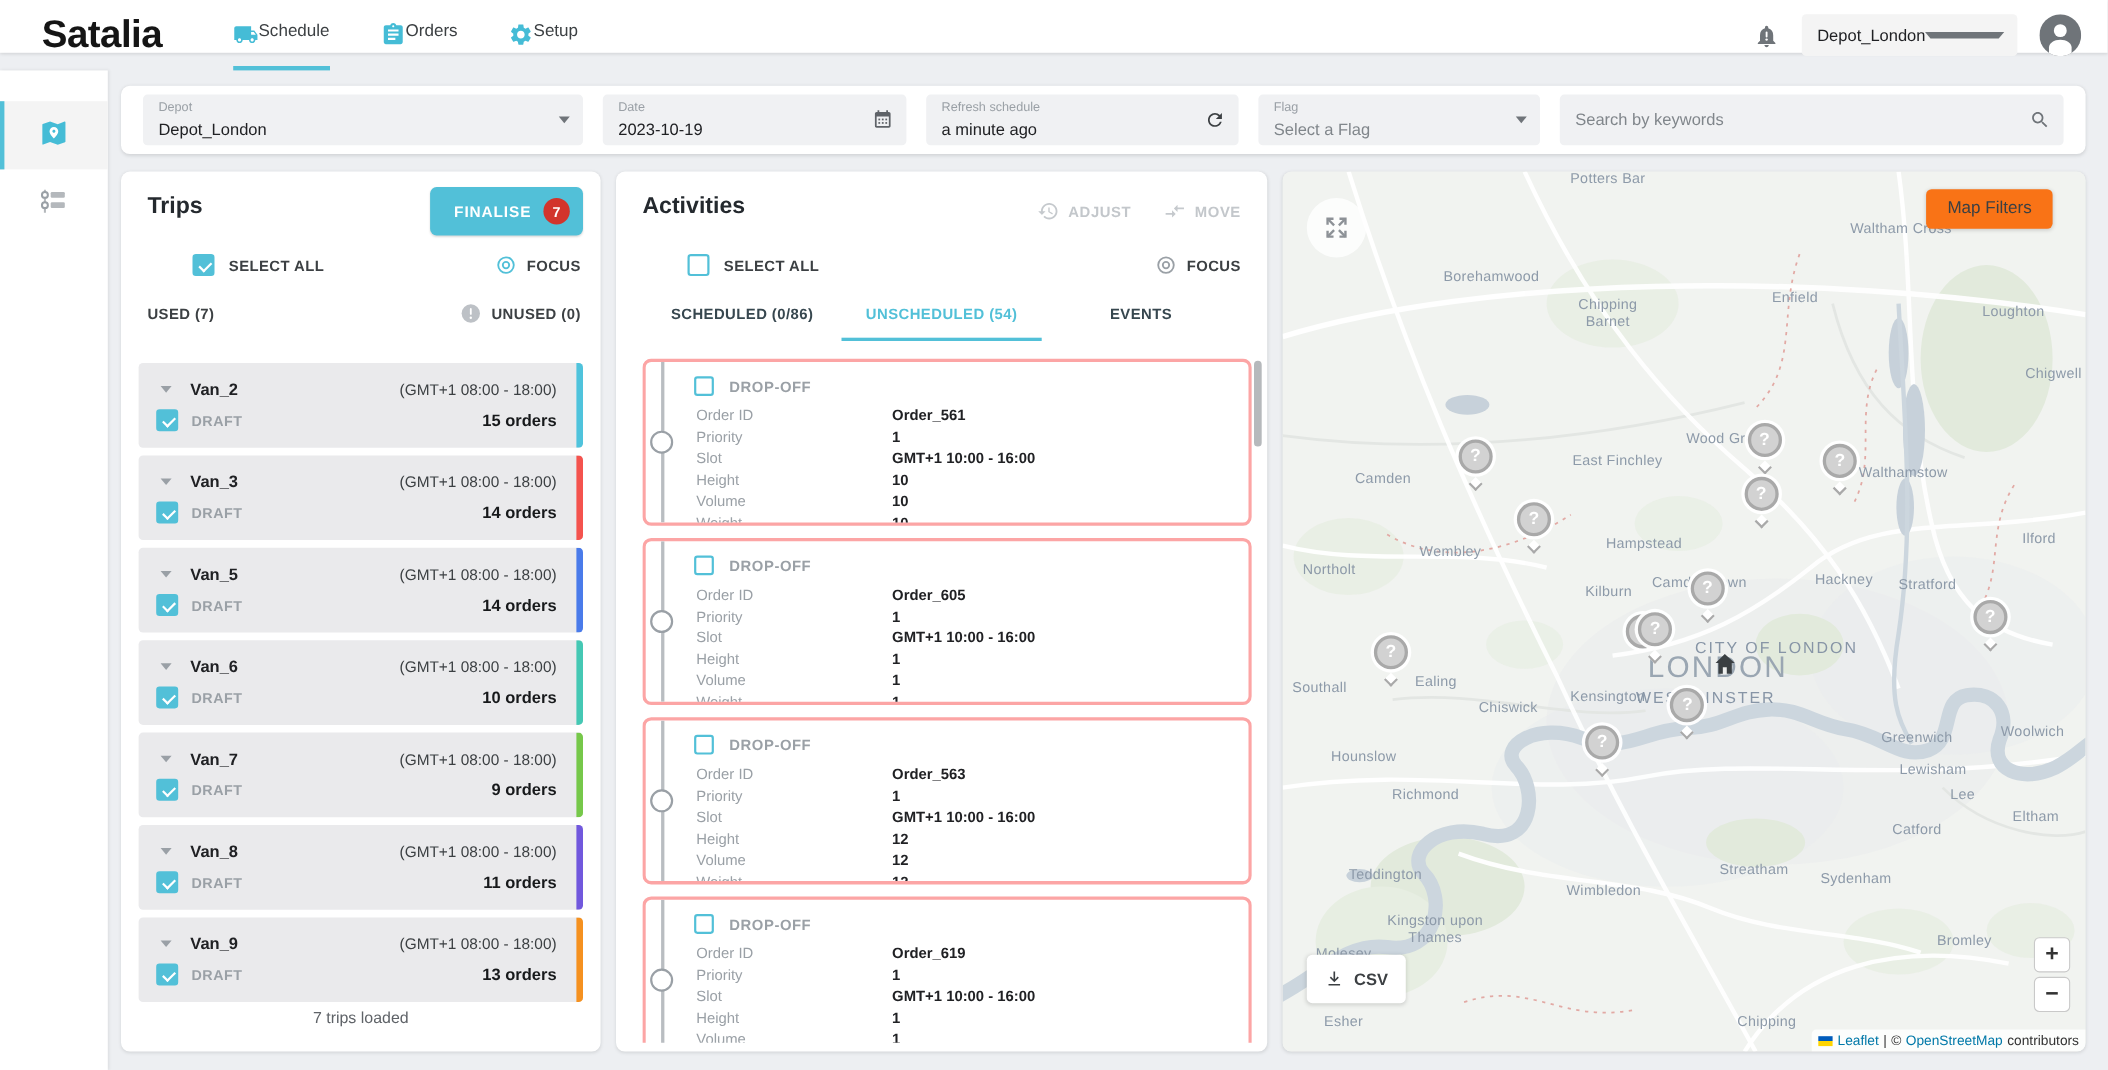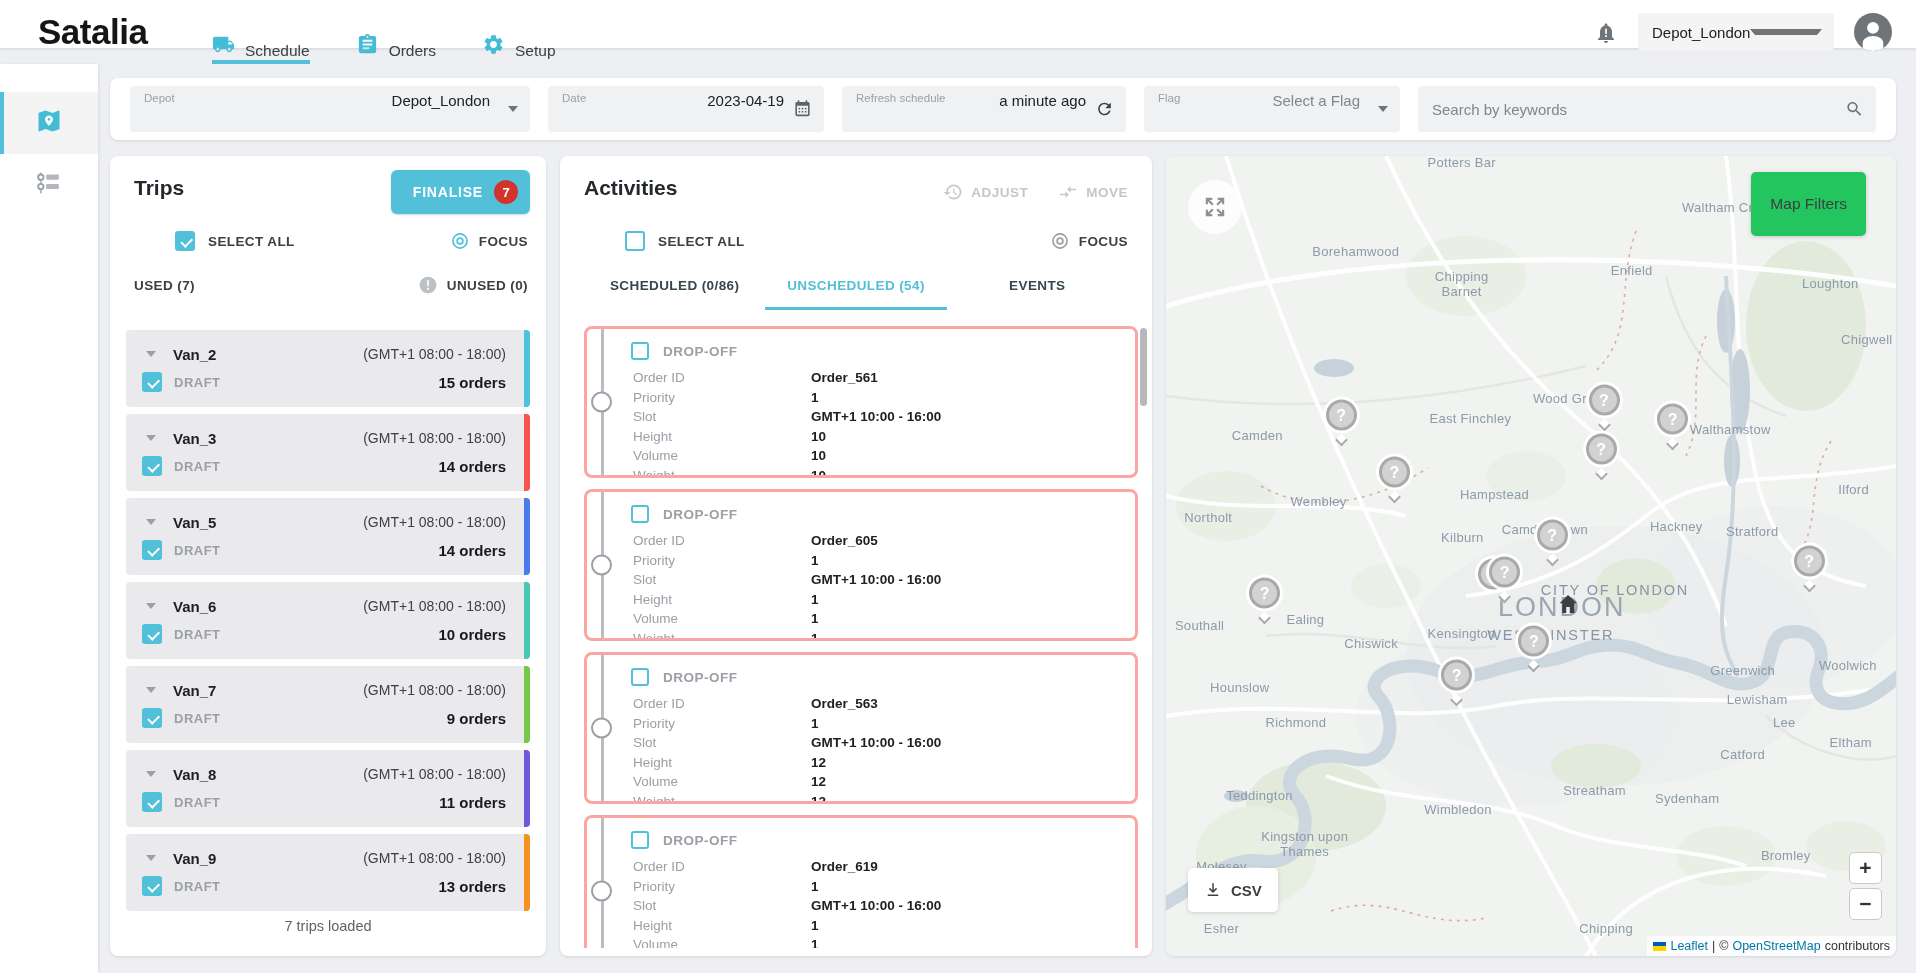--- a/index.html
+++ b/index.html
@@ -5,22 +5,22 @@
   * { margin:0; padding:0; box-sizing:border-box; }
   html,body { width:1916px; height:973px; overflow:hidden;
     font-family:"Liberation Sans", sans-serif; background:#edeff2; }
 
   
   .header { position:absolute; left:0; top:0; width:1916px; height:48px; background:#fff;
     box-shadow:0 1px 3px rgba(0,0,0,.12); z-index:50; }
   .logo { position:absolute; left:38px; top:12px; font-size:35px; font-weight:700;
     letter-spacing:-.5px; color:#151515; }
   .nav { position:absolute; left:212px; top:0; height:64px; display:flex; gap:46px; }
-  .nav-item { display:flex; align-items:flex-end; gap:10px; height:100%; cursor:pointer;
-    border-bottom:4px solid transparent; padding-top:8px; }
+  .nav-item { display:flex; align-items:flex-start; height:100%; cursor:pointer;
+    border-bottom:4px solid transparent; padding-top:20px; }
   .nav-item.active { border-bottom-color:var(--accent); }
   .nav-item svg { width:23px; height:23px; }
   .nav-label { font-size:15.5px; color:#3c4043; font-weight:500; }
   .header-right { position:absolute; right:24px; top:0; height:64px; display:flex; align-items:center; gap:20px; }
   .bell { width:24px; height:24px; cursor:pointer; }
   .depot-select { width:196px; height:38px; background:#f4f4f4; border-radius:4px; display:flex;
     align-items:center; padding:0 12px 0 14px; cursor:pointer; }
   .depot-select span { font-size:15px; color:#202124; flex:1; }
   .avatar { width:38px; height:38px; cursor:pointer; }
 
@@ -35,21 +35,21 @@
   .side-item.active { background:#f4f4f4; }
   .side-item.active::before { content:''; position:absolute; left:0; top:0; bottom:0; width:4px;
     background:var(--accent); }
   .side-item svg { width:28px; height:28px; }
 
   
   .filter-card { position:absolute; left:110px; top:78px; width:1786px; height:62px; background:#fff;
     border-radius:8px; box-shadow:0 1px 3px rgba(60,64,67,.14); display:flex; align-items:center;
     gap:18px; padding:0 20px; }
   .field { position:relative; height:46px; background:#f0f1f3; border-radius:4px; padding:6px 40px 4px 14px;
-    display:flex; flex-direction:row; justify-content:space-between; cursor:pointer; }
+    display:flex; flex-direction:column; justify-content:space-between; cursor:pointer; }
   .field-lbl { font-size:11.5px; color:#9aa0a6; line-height:12px; }
   .field-val { font-size:15px; color:#202124; line-height:18px; white-space:nowrap; }
   .field-val.placeholder { color:#80868b; }
   .field-icon { position:absolute; right:12px; top:50%; transform:translateY(-50%); display:flex; }
   .field-icon svg { width:19px; height:19px; }
   .f-depot { width:400px; } .f-date { width:276px; } .f-refresh { width:284px; } .f-flag { width:256px; }
   .f-search { flex:1; flex-direction:row; align-items:center; padding:0 40px 0 14px; }
   .f-search input { border:none; outline:none; background:transparent; font-size:15px; width:100%;
     font-family:"Liberation Sans",sans-serif; color:#202124; }
   .f-search input::placeholder { color:#80868b; }
@@ -139,21 +139,21 @@
   .mghost { position:absolute; z-index:1; left:-9px; top:2px; width:31px; height:31px; border-radius:50%;
     background:#d2d2d2; border:3px solid #a9a9a9; box-shadow:0 0 0 3px rgba(255,255,255,.95); }
   .mtip { width:9px; height:9px; background:#fff; border-right:2.5px solid #a9a9a9;
     border-bottom:2.5px solid #a9a9a9; transform:rotate(45deg); margin-top:5px; }
   .map-home { position:absolute; transform:translate(-50%,-50%); z-index:6; }
   .map-home svg { width:24px; height:24px; }
   .map-expand { position:absolute; left:22px; top:24px; width:54px; height:54px; border-radius:50%;
     background:rgba(255,255,255,.8); border:none; display:flex; align-items:center; justify-content:center;
     cursor:pointer; z-index:10; }
   .map-expand svg { width:26px; height:26px; }
-  .map-filters { position:absolute; right:30px; top:16px; height:64px; background:#22c55e; border:none;
+  .map-filters { position:absolute; right:30px; top:16px; height:36px; background:#f97316; border:none;
     border-radius:5px; padding:0 19px; font-size:15.5px; color:#3c4043; font-family:"Liberation Sans",sans-serif;
     box-shadow:0 1px 4px rgba(0,0,0,.18); cursor:pointer; z-index:10; }
   .map-csv { position:absolute; left:22px; bottom:44px; height:44px; background:#fff; border:none;
     border-radius:5px; padding:0 16px; display:flex; align-items:center; gap:9px;
     box-shadow:0 1px 4px rgba(0,0,0,.15); cursor:pointer; z-index:10; }
   .map-csv svg { width:18px; height:18px; }
   .map-csv span { font-size:15px; font-weight:700; color:#3c4043; }
   .map-zoom { position:absolute; right:14px; bottom:36px; display:flex; flex-direction:column; gap:4px; z-index:10; }
   .zoom-btn { width:33px; height:32px; background:#fff; border:1px solid #c9c9c9; border-radius:5px;
     font-size:21px; font-weight:700; color:#333; cursor:pointer; line-height:28px;
@@ -234,21 +234,21 @@
 <div class="filter-card">
   <div class="field f-depot">
     <span class="field-lbl">Depot</span>
     <span class="field-val">Depot_London</span>
     <span class="field-icon">
         <span class="caret-down"></span>
       </span>
   </div>
   <div class="field f-date">
     <span class="field-lbl">Date</span>
-    <span class="field-val">2023-04-19</span>
+    <span class="field-val">2023-10-19</span>
     <span class="field-icon">
         <svg viewBox="0 0 24 24">
           <path fill="#5f6368" d="M19 3h-1V1h-2v2H8V1H6v2H5c-1.1 0-2 .9-2 2v14c0 1.1.9 2 2 2h14c1.1 0 2-.9 2-2V5c0-1.1-.9-2-2-2zm0 16H5V8h14v11z"></path>
           <g fill="#5f6368">
             <rect x="7" y="10.5" width="2" height="2"></rect>
             <rect x="11" y="10.5" width="2" height="2"></rect>
             <rect x="15" y="10.5" width="2" height="2"></rect>
             <rect x="7" y="14.5" width="2" height="2"></rect>
             <rect x="11" y="14.5" width="2" height="2"></rect>
             <rect x="15" y="14.5" width="2" height="2"></rect>

